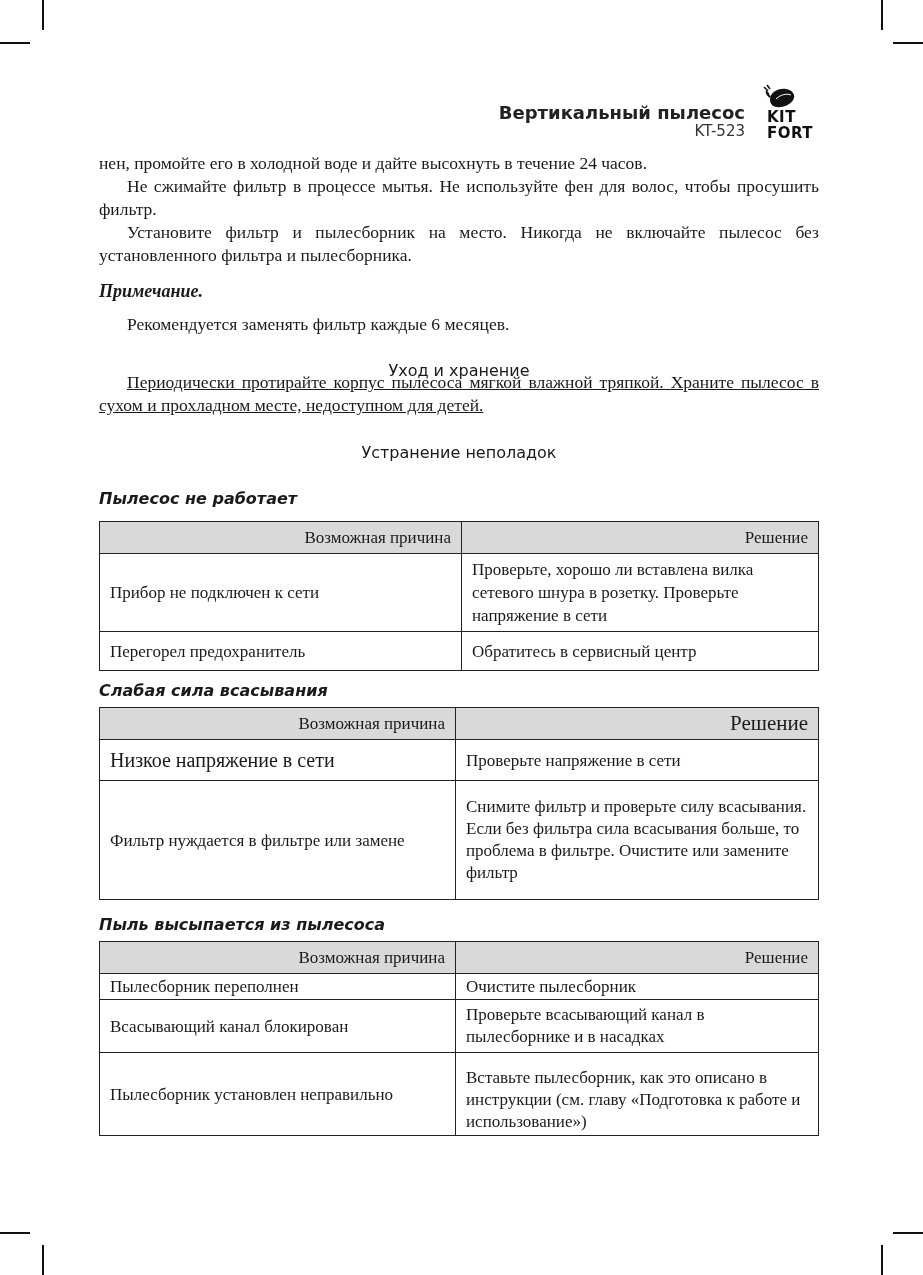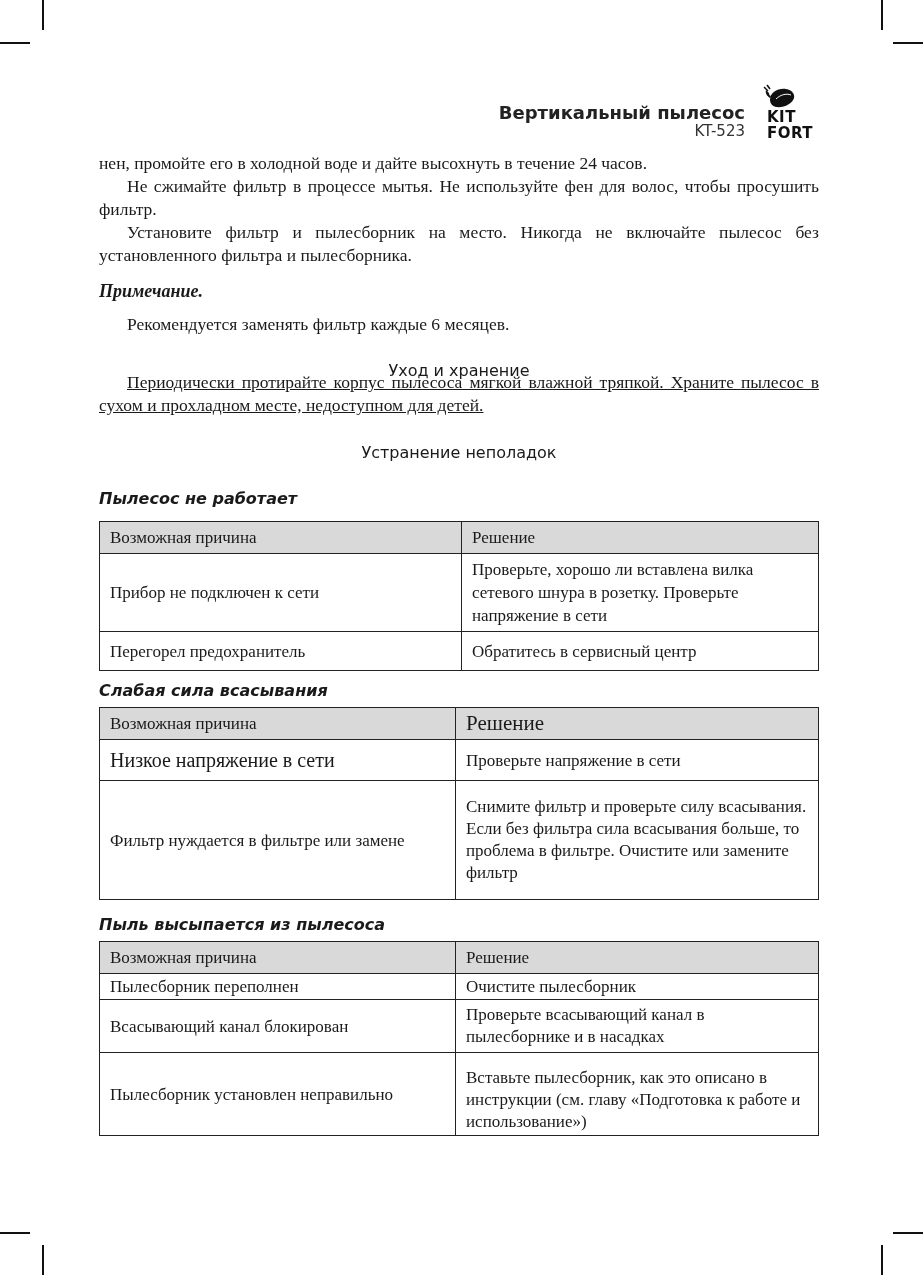--- a/index.html
+++ b/index.html
@@ -14,21 +14,21 @@
   .logo .brand { position:absolute; left:5px; top:25px; font-family:"DejaVu Sans", sans-serif;
                  font-weight:bold; font-size:15px; line-height:16px; color:#111; letter-spacing:0.5px; }
   .body-text { position:absolute; left:99px; width:720px; font-size:17.5px; line-height:23px; text-align:justify; }
   .indent { text-indent:28px; }
   .note-title { position:absolute; left:99px; top:281px; font-weight:bold; font-style:italic; font-size:18px; }
   .h2 { position:absolute; left:99px; width:720px; text-align:center; font-family:"DejaVu Sans", sans-serif;
         font-weight:normal; font-size:16px; }
   .sub { position:absolute; left:99px; font-family:"DejaVu Sans", sans-serif; font-weight:bold; font-style:italic; font-size:16px; }
   table { position:absolute; left:99px; width:720px; border-collapse:collapse; font-size:17px; }
   th, td { border:1.5px solid #222; padding:4px 10px; vertical-align:middle; line-height:23px; }
-  th { background:#d9d9d9; font-weight:normal; text-align:left;margin-top:8px; }
+  th { background:#d9d9d9; font-weight:normal; text-align:right;margin-top:8px; }
   td { text-align:left; }
 </style>
 </head>
 <body>
 
 <div class="crop" style="left:42px;top:0;width:1.5px;height:30px;"></div>
 <div class="crop" style="left:0;top:42px;width:30px;height:1.5px;"></div>
 <div class="crop" style="left:881px;top:0;width:1.5px;height:30px;"></div>
 <div class="crop" style="left:893px;top:42px;width:30px;height:1.5px;"></div>
 <div class="crop" style="left:0;top:1232px;width:30px;height:1.5px;"></div>

